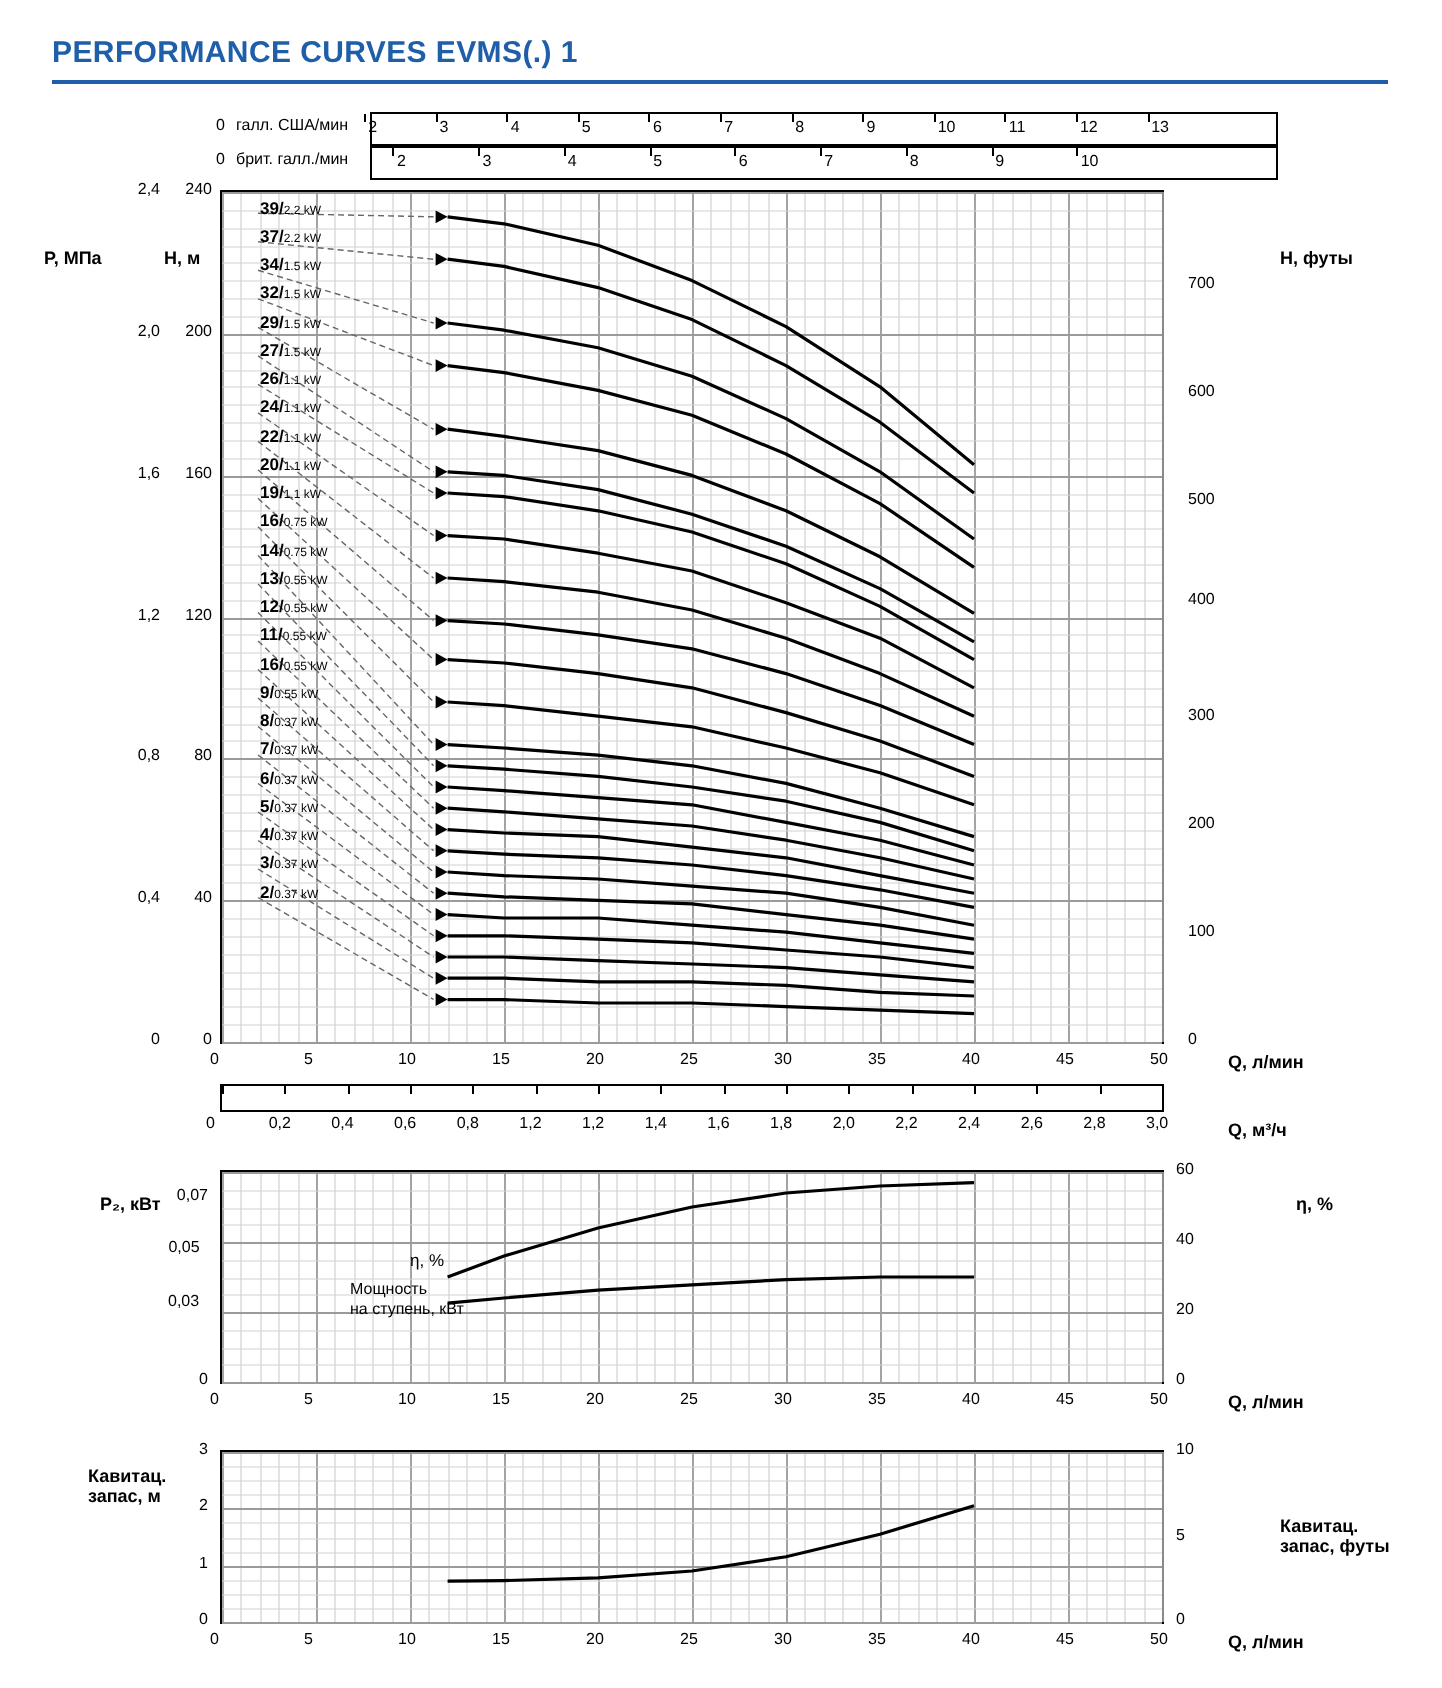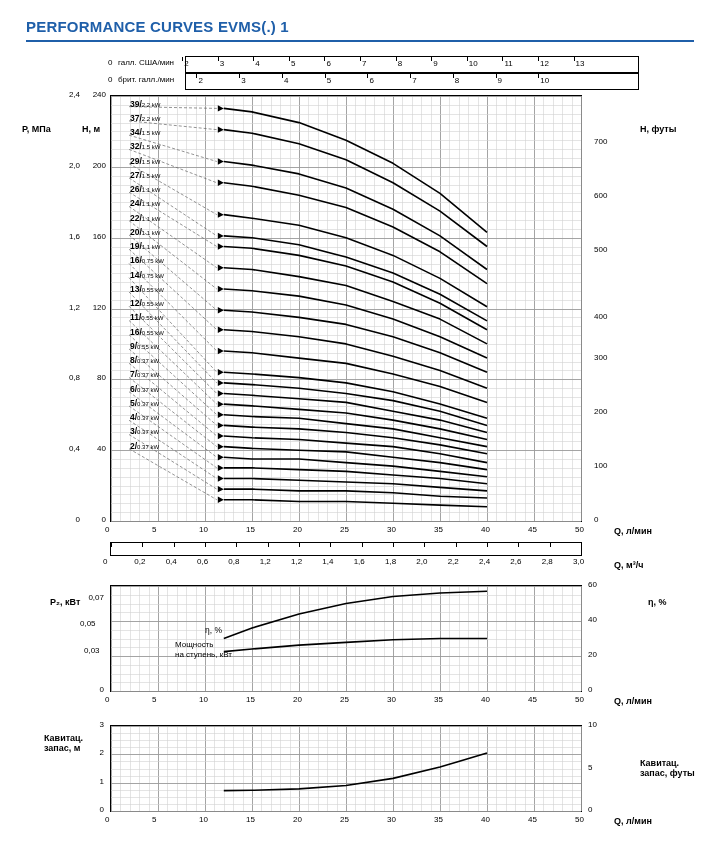--- a/index.html
+++ b/index.html
@@ -459,21 +459,21 @@
 <div class="tick-label" style="left: 82px; top: 90px; text-align: right; width: 24px;">240</div>
 <div class="tick-label" style="left: 82px; top: 160.833px; text-align: right; width: 24px;">200</div>
 <div class="tick-label" style="left: 82px; top: 231.667px; text-align: right; width: 24px;">160</div>
 <div class="tick-label" style="left: 82px; top: 302.5px; text-align: right; width: 24px;">120</div>
 <div class="tick-label" style="left: 82px; top: 373.333px; text-align: right; width: 24px;">80</div>
 <div class="tick-label" style="left: 82px; top: 444.167px; text-align: right; width: 24px;">40</div>
 <div class="tick-label" style="left: 82px; top: 515px; text-align: right; width: 24px;">0</div>
 <div class="tick-label" style="left: 594px; top: 137.175px;">700</div>
 <div class="tick-label" style="left: 594px; top: 191.15px;">600</div>
 <div class="tick-label" style="left: 594px; top: 245.125px;">500</div>
-<div class="tick-label" style="left: 594px; top: 312px;">400</div>
+<div class="tick-label" style="left: 594px; top: 295px;">400</div>
 <div class="tick-label" style="left: 594px; top: 353.075px;">300</div>
 <div class="tick-label" style="left: 594px; top: 407.05px;">200</div>
 <div class="tick-label" style="left: 594px; top: 461.025px;">100</div>
 <div class="tick-label" style="left: 594px; top: 515px;">0</div>
 <div class="tick-label" style="left: 105px; top: 525px;">0</div>
 <div class="tick-label" style="left: 152px; top: 525px;">5</div>
 <div class="tick-label" style="left: 199px; top: 525px;">10</div>
 <div class="tick-label" style="left: 246px; top: 525px;">15</div>
 <div class="tick-label" style="left: 293px; top: 525px;">20</div>
 <div class="tick-label" style="left: 340px; top: 525px;">25</div>
@@ -535,21 +535,21 @@
 <div class="stage-label" style="left: 130px; top: 326.708px;"><span>16/</span><span class="kw">0.55 kW</span></div>
 <div class="stage-label" style="left: 130px; top: 340.964px;"><span>9/</span><span class="kw">0.55 kW</span></div>
 <div class="stage-label" style="left: 130px; top: 355.219px;"><span>8/</span><span class="kw">0.37 kW</span></div>
 <div class="stage-label" style="left: 130px; top: 369.474px;"><span>7/</span><span class="kw">0.37 kW</span></div>
 <div class="stage-label" style="left: 130px; top: 383.729px;"><span>6/</span><span class="kw">0.37 kW</span></div>
 <div class="stage-label" style="left: 130px; top: 397.984px;"><span>5/</span><span class="kw">0.37 kW</span></div>
 <div class="stage-label" style="left: 130px; top: 412.24px;"><span>4/</span><span class="kw">0.37 kW</span></div>
 <div class="stage-label" style="left: 130px; top: 426.495px;"><span>3/</span><span class="kw">0.37 kW</span></div>
 <div class="stage-label" style="left: 130px; top: 440.75px;"><span>2/</span><span class="kw">0.37 kW</span></div>
 <div class="tick-label" style="left: 80px; top: 593.125px; text-align: right; width: 24px;">0,07</div>
-<div class="tick-label" style="left: 80px; top: 619.375px; text-align: left; width: 24px;">0,05</div>
+<div class="tick-label" style="left: 80px; top: 619.375px; text-align: center; width: 24px;">0,05</div>
 <div class="tick-label" style="left: 84px; top: 645.625px; text-align: left; width: 24px;">0,03</div>
 <div class="tick-label" style="left: 80px; top: 685px; text-align: right; width: 24px;">0</div>
 <div class="tick-label" style="left: 588px; top: 580px;">60</div>
 <div class="tick-label" style="left: 588px; top: 615px;">40</div>
 <div class="tick-label" style="left: 588px; top: 650px;">20</div>
 <div class="tick-label" style="left: 588px; top: 685px;">0</div>
 <div class="tick-label" style="left: 105px; top: 695px;">0</div>
 <div class="tick-label" style="left: 152px; top: 695px;">5</div>
 <div class="tick-label" style="left: 199px; top: 695px;">10</div>
 <div class="tick-label" style="left: 246px; top: 695px;">15</div>

